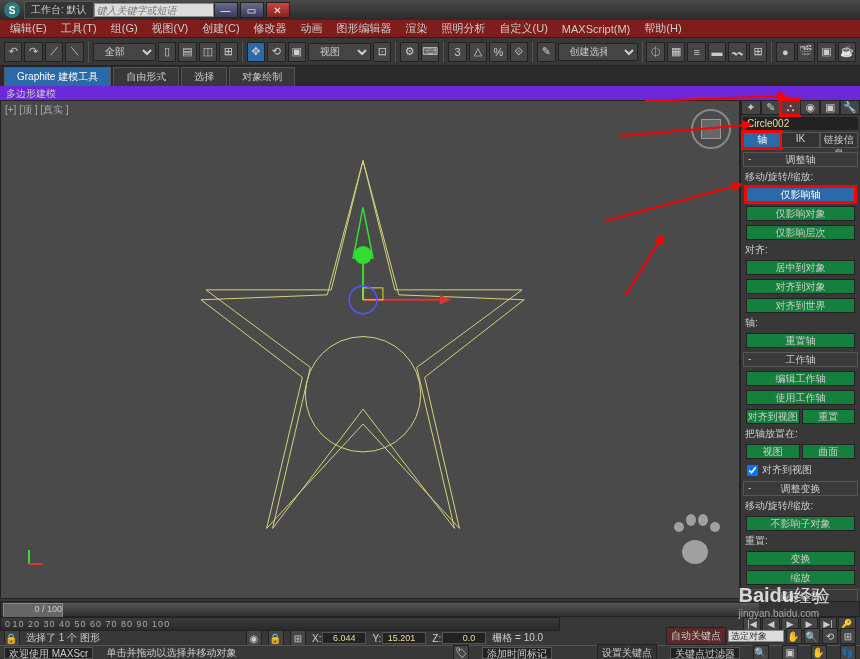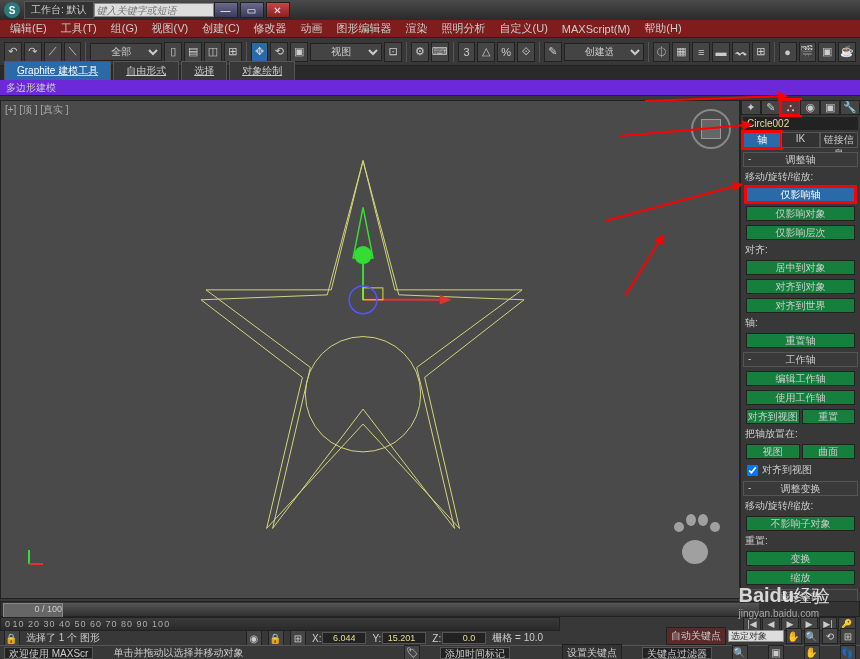--- a/index.html
+++ b/index.html
@@ -12,22 +12,22 @@
 .win-btn.close { background:linear-gradient(#c44,#822); }
 .menu-bar { height:18px; background:#7f1d1d; display:flex; align-items:center; padding:0 4px; gap:2px; border-bottom:1px solid #222; }
 .menu-item { padding:1px 6px; color:#ccc; font-size:11px; }
 .ws-label { background:#333; padding:1px 6px; border:1px solid #555; font-size:10px; }
 .search-box { width:120px; height:14px; background:#ddd; border:1px solid #888; font-size:10px; color:#888; padding:0 2px; font-style:italic; }
 .toolbar { height:28px; background:#383838; display:flex; align-items:center; padding:2px 4px; gap:2px; border-bottom:1px solid #222; }
 .tb-btn { width:20px; height:20px; background:#454545; border:1px solid #222; display:flex; align-items:center; justify-content:center; font-size:11px; color:#ccc; cursor:pointer; }
 .tb-btn.sm { width:16px; height:16px; font-size:10px; }
 .tb-btn.toggled { background:#2b6aa8; }
 .tb-sep { width:1px; height:20px; background:#555; margin:0 2px; }
-.tb-dropdown { height:18px; background:#444; border:1px solid #222; font-size:10px; color:#ccc; padding:0 14px 0 16px; }
-.ribbon-tabs { height:14px; background:#2a2a2a; display:flex; align-items:end; padding:0 4px; gap:2px;text-decoration:underline; }
+.tb-dropdown { height:18px; background:#444; border:1px solid #222; font-size:10px; color:#ccc; padding:0 14px 0 7px; }
+.ribbon-tabs { height:20px; background:#2a2a2a; display:flex; align-items:end; padding:0 4px; gap:2px; }
 .ribbon-tab { padding:2px 12px; background:#383838; color:#ccc; font-size:10px; border:1px solid #555; border-bottom:none; }
 .ribbon-tab.active { background:#2b6aa8; color:#fff; }
 .poly-bar { height:16px; background:#6d28d9; padding:1px 6px; font-size:10px; color:#ccc; border-bottom:1px solid #222; }
 .main-area { position:absolute; top:100px; left:0; right:0; bottom:60px; display:flex; }
 .viewport { flex:1; background:#4a4a4a; position:relative; border:1px solid #222; }
 .vp-label { position:absolute; top:2px; left:4px; font-size:10px; color:#aaa; }
 .axis-gizmo { position:absolute; bottom:20px; left:14px; width:28px; height:28px; }
 .axis-gizmo .z { position:absolute; bottom:14px; left:13px; width:2px; height:14px; background:#3d3; }
 .axis-gizmo .x { position:absolute; bottom:13px; left:14px; width:14px; height:2px; background:#d33; }
 .viewcube { position:absolute; top:8px; right:8px; width:40px; height:40px; border:2px solid #888; border-radius:50%; display:flex; align-items:center; justify-content:center; }
@@ -51,21 +51,21 @@
 .chk { display:flex; align-items:center; gap:4px; padding:2px 6px; font-size:10px; }
 .chk input { width:11px; height:11px; }
 .time-slider { position:absolute; bottom:42px; left:0; right:0; height:16px; background:#333; border:1px solid #222; }
 .time-track { position:absolute; top:1px; left:2px; right:100px; height:12px; background:linear-gradient(#555,#333); }
 .time-thumb { position:absolute; top:1px; left:2px; width:60px; height:16px; background:#666; border:1px solid #888; text-align:right; font-size:9px; line-height:10px; }
 .timeline-ruler { position:absolute; bottom:28px; left:0; right:300px; height:14px; background:linear-gradient(#3a3a3a,#2a2a2a); border:1px solid #222; font-size:9px; color:#aaa; padding:1px 4px; }
 .status-bar { position:absolute; bottom:14px; left:0; right:0; height:14px; background:#383838; display:flex; align-items:center; font-size:10px; padding:0 4px; gap:6px; }
 .coord-box { display:flex; align-items:center; gap:1px; }
 .coord-box span { color:#ccc; }
 .coord-box input { width:44px; height:12px; background:#222; border:1px solid #555; color:#ed9; font-size:9px; text-align:right; padding:0 10px 0 2px; }
-.prompt-bar { position:absolute; bottom:0; left:0; right:0; height:14px; background:#383838; display:flex; align-items:center; font-size:10px; padding:0 4px; gap:20px; border-top:1px solid #555; }
+.prompt-bar { position:absolute; bottom:0; left:0; right:0; height:14px; background:#383838; display:flex; align-items:center; font-size:10px; padding:0 4px; gap:13px; border-top:1px solid #555; }
 .prompt-box { background:#222; border:1px solid #555; padding:0 4px; height:12px; line-height:12px; color:#ccc; }
 .transport { position:absolute; bottom:28px; right:4px; display:flex; gap:1px; }
 .trans-btn { width:18px; height:14px; background:#444; border:1px solid #222; font-size:9px; display:flex; align-items:center; justify-content:center; }
 .anim-ctrls { position:absolute; bottom:14px; right:4px; display:flex; gap:2px; align-items:center; }
 .auto-key { background:#5a2a2a; border:1px solid #222; padding:1px 4px; font-size:10px;margin-left:32px; }
 .arrow-line { position:absolute; background:#ff0000; height:2px; transform-origin:left center; z-index:100; pointer-events:none; }
 .arrow-line::after { content:""; position:absolute; right:-8px; top:-4px; border:5px solid transparent; border-left:10px solid #ff0000; }
 .watermark { position:absolute; bottom:40px; right:30px; color:#fff; opacity:0.8; z-index:50; pointer-events:none; }
 .watermark .logo-text { font-size:20px; font-weight:bold; }
 .watermark .sub-text { font-size:18px; }

